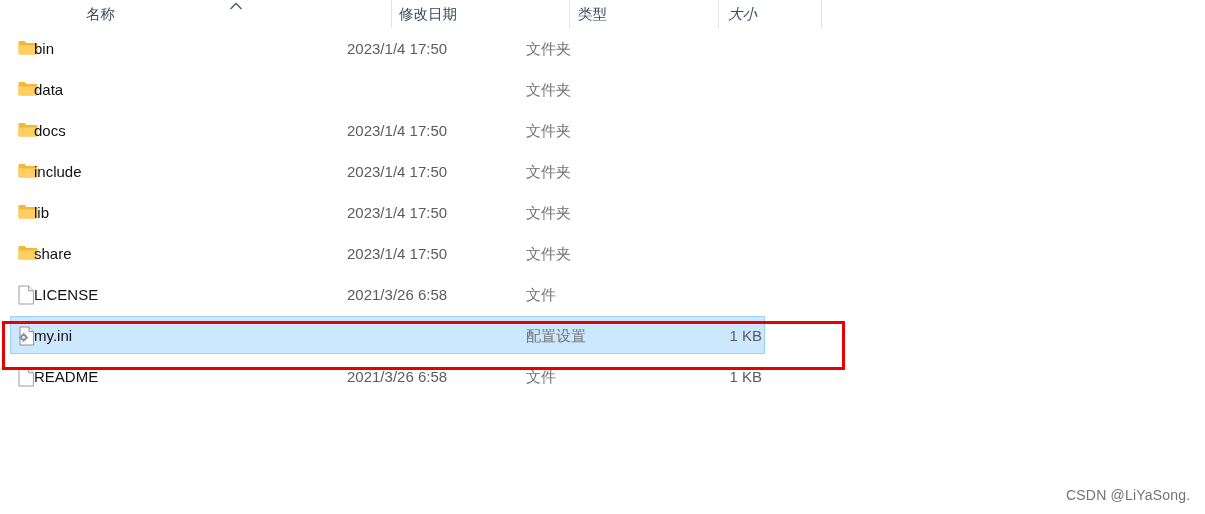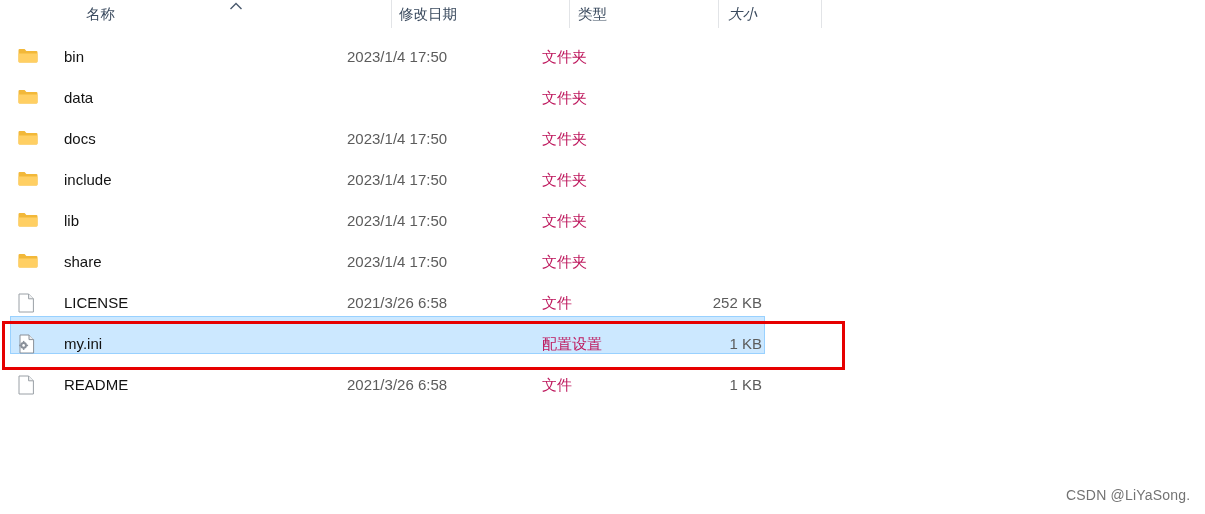--- a/index.html
+++ b/index.html
@@ -95,45 +95,44 @@
     top: 1px;
     width: 755px;
     height: 38px;
     background: #cce8ff;
     border: 1px solid #99d1ff;
     box-sizing: border-box;
   }
 
   .cell {
     position: absolute;
-    top: 8px;
+    top: 0;
     height: 41px;
     line-height: 41px;
     font-size: 15px;
     white-space: nowrap;
     box-sizing: border-box;
   }
   .cell-name {
     left: 18px;
     color: #121212;
   }
   .cell-name .name-text {
     position: absolute;
-    left: 46px;
+    left: 16px;
     top: 0;
     line-height: 41px;
   }
   .cell-date {
     left: 347px;
     color: #5c5c5c;
   }
   .cell-type {
     left: 526px;
-    color: #be185d;
-    margin-left: 16px;
+    color: #737373;
   }
   .cell-size {
     left: 666px;
     width: 96px;
     text-align: right;
     color: #5c5c5c;
   }
 
   
   .row-icon {
@@ -292,21 +291,20 @@
           <span class="row-icon">
             <svg width="17" height="20" viewBox="0 0 17 20" xmlns="http://www.w3.org/2000/svg">
               <path d="M1 1 H10.6 L15.4 5.8 V19 H1 Z" fill="#ffffff" stroke="#9aa0a6" stroke-width="1"></path>
               <path d="M10.6 1 V5.8 H15.4" fill="#f0f1f2" stroke="#9aa0a6" stroke-width="1"></path>
             </svg>
           </span>
           <span class="name-text">LICENSE</span>
         </div>
         <div class="cell cell-date"><span>2021/3/26 6:58</span></div>
         <div class="cell cell-type"><span>文件</span></div>
-        <div class="cell cell-size"><span>252 KB</span></div>
       </div>
       <div class="file-row selected">
         <div class="row-hit"></div>
         <div class="cell cell-name">
           <span class="row-icon">
             <svg width="18" height="20" viewBox="0 0 18 20" xmlns="http://www.w3.org/2000/svg">
               <path d="M2 1 H11 L15.6 5.6 V19 H2 Z" fill="#ffffff" stroke="#8a9099" stroke-width="1"></path>
               <path d="M11 1 V5.6 H15.6" fill="#eceef0" stroke="#8a9099" stroke-width="1"></path>
               <g fill="#8a9099">
                 <circle cx="5.6" cy="11.4" r="3.3"></circle>

